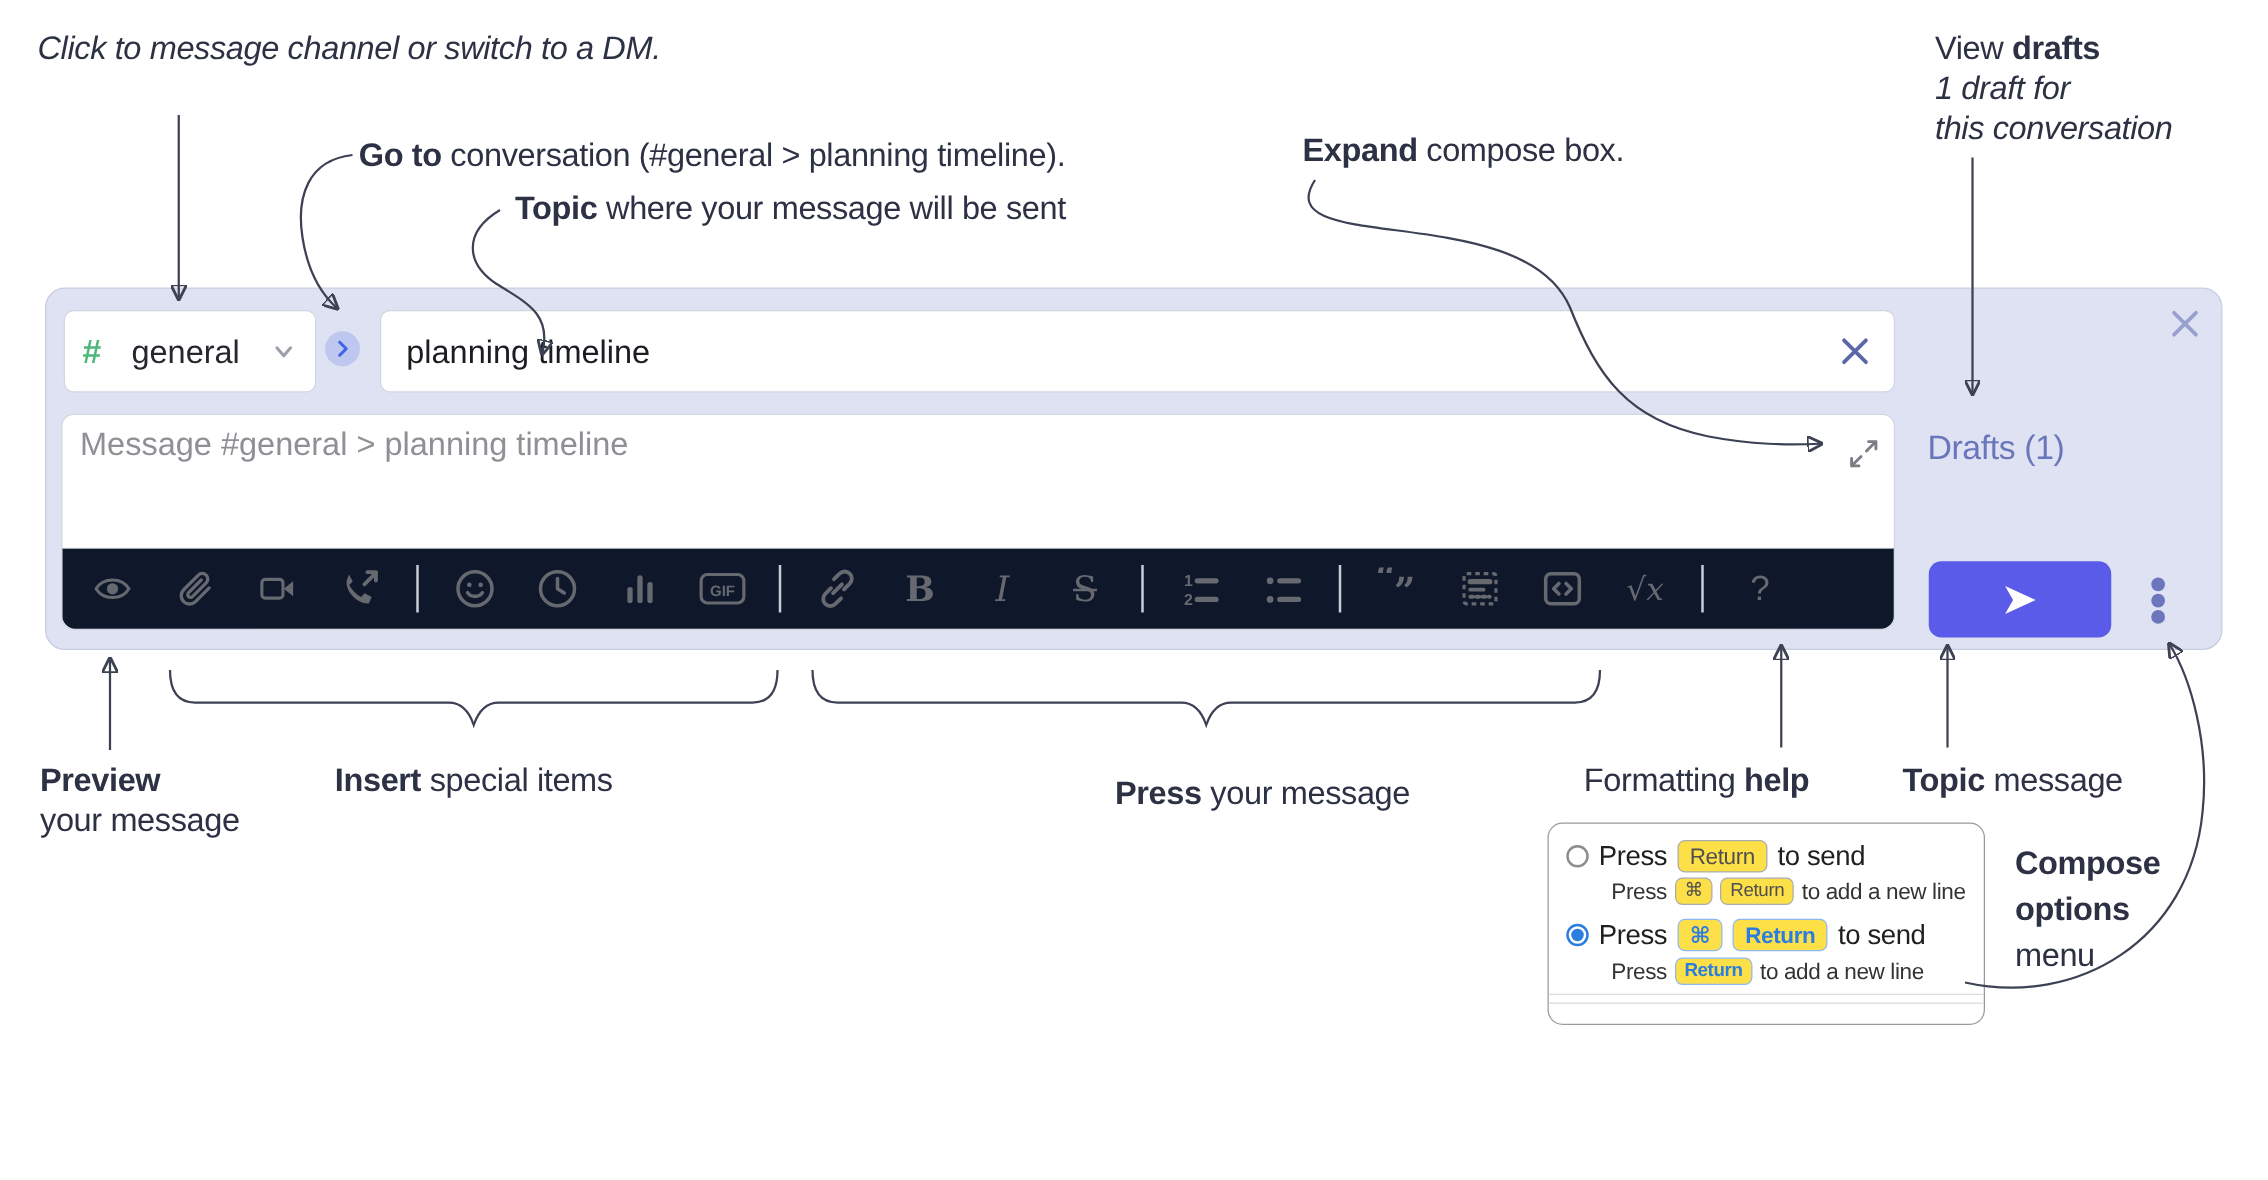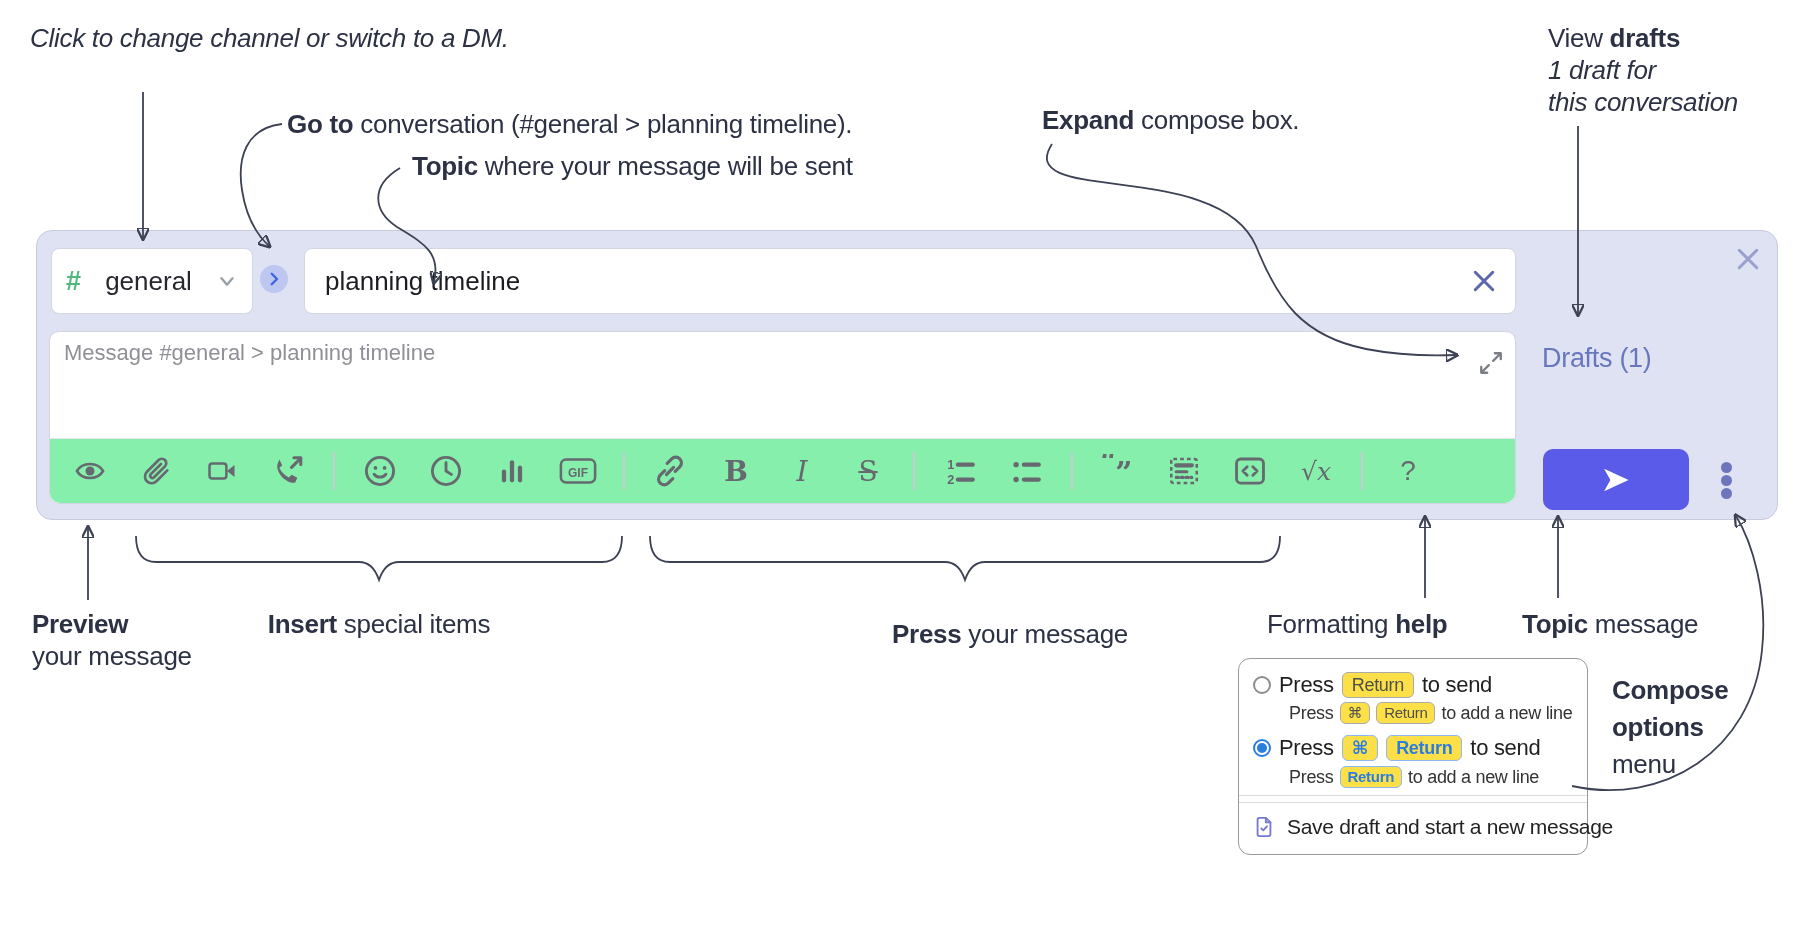--- a/index.html
+++ b/index.html
@@ -22,24 +22,24 @@
   .channel-name{font-size:26px;color:#26282e;flex:1;}
   .goto-btn{position:absolute;left:223px;top:34px;width:28px;height:28px;border:none;border-radius:50%;
             background:#bdc7f0;display:flex;align-items:center;justify-content:center;cursor:pointer;padding:0;}
   .topic-wrap{left:267px;top:17px;width:1212px;height:66px;}
   .topic-input{position:absolute;left:0;top:0;width:100%;height:100%;border:none;outline:none;background:transparent;
                font-family:inherit;font-size:26px;color:#1c1d22;padding:0 60px 0 20px;box-sizing:border-box;border-radius:8px;}
   .clear-x{position:absolute;right:14px;top:16px;width:34px;height:34px;border:none;background:transparent;cursor:pointer;padding:0;}
   .close-x{position:absolute;right:12px;top:12px;width:34px;height:34px;border:none;background:transparent;cursor:pointer;padding:0;}
   .msg-area{left:12px;top:100px;width:1467px;height:173px;border-radius:10px;}
   .msg-input{position:absolute;left:0;top:0;width:100%;height:106px;border:none;outline:none;resize:none;background:transparent;
-             font-family:inherit;font-size:22px;color:#1c1d22;padding:8px 44px 0 14px;box-sizing:border-box;}
+             font-family:inherit;font-size:26px;color:#1c1d22;padding:8px 44px 0 14px;box-sizing:border-box;}
   .msg-input::placeholder{color:#8f9096;opacity:1;}
   .expand-btn{position:absolute;right:8px;top:16px;width:32px;height:32px;border:none;background:transparent;cursor:pointer;padding:0;}
-  .toolbar{position:absolute;left:0;bottom:0;width:100%;height:65px;background:#86efac;border-top:1px solid #e3e5ef;
+  .toolbar{position:absolute;left:0;bottom:0;width:100%;height:65px;background:#0f172a;border-top:1px solid #e3e5ef;
            border-radius:0 0 10px 10px;display:flex;align-items:center;gap:24px;padding-left:19px;box-sizing:border-box;}
   .tool{width:42px;height:44px;border:none;background:transparent;display:flex;align-items:center;justify-content:center;
         cursor:pointer;padding:0;flex:0 0 auto;color:#66696f;}
   .tool svg{display:block;}
   .tglyph{font-size:28px;color:#66696f;}
   .tb{font-weight:700;font-family:"DejaVu Serif",serif;}
   .ti{font-style:italic;font-family:"DejaVu Serif",serif;}
   .ts{font-family:"DejaVu Serif",serif;text-decoration:line-through;}
   .tm{font-family:"DejaVu Serif",serif;font-style:italic;font-size:25px;}
   .tdiv{width:2px;height:38px;background:#c9cbd4;flex:0 0 auto;}
@@ -62,21 +62,21 @@
   .kbd.sm{font-size:15px;line-height:18px;padding:1px 7px;}
   .kbd.blue{border-color:#8db9f0;color:#2b7de0;font-weight:700;}
   .mdivider{height:1px;background:#dcdcdc;margin:6px -14px;}
   .mitem{display:flex;align-items:center;gap:12px;height:35px;cursor:pointer;font-size:21px;color:#222;white-space:nowrap;}
   .mitem svg{flex:0 0 auto;}
 </style>
 </head>
 <body>
 
 <div class="ann" style="left:30px;top:22px">
-  <div class="i">Click to change channel or switch to a DM.</div>
+  <div class="i">Click to message channel or switch to a DM.</div>
 </div>
 
 <div class="ann" style="left:287px;top:108px">
   <b>Go to</b><span> conversation (#general &gt; planning timeline).</span>
 </div>
 
 <div class="ann" style="left:412px;top:150px">
   <b>Topic</b><span> where your message will be sent</span>
 </div>
 
@@ -307,28 +307,20 @@
     <span class="kbd blue">Return</span>
     <span>to send</span>
   </div>
   <div class="msub">
     <span>Press</span>
     <span class="kbd sm blue">Return</span>
     <span>to add a new line</span>
   </div>
   <div class="mdivider"></div>
   <div class="mdivider"></div>
-  <div class="mitem">
-    <svg width="22" height="22" viewBox="0 0 24 24" fill="none" stroke="#7478d2" stroke-width="2" stroke-linecap="round" stroke-linejoin="round">
-      <path d="M5 4 a2 2 0 0 1 2-2 h7 l5 5 v13 a2 2 0 0 1 -2 2 h-10 a2 2 0 0 1 -2-2 z"></path>
-      <path d="M14 2 v5 h5"></path>
-      <path d="M9 13.5 l2.2 2.2 4-4.5"></path>
-    </svg>
-    <span>Save draft and start a new message</span>
-  </div>
 </div>
 
 <svg class="overlay" width="1814" height="944" viewBox="0 0 1814 944">
   <defs>
     <marker id="ah" viewBox="0 0 10 10" refX="8" refY="5" markerWidth="7" markerHeight="7" orient="auto-start-reverse">
       <path d="M0 0 L10 5 L0 10 z" fill="#3c4254" stroke="none"></path>
     </marker>
   </defs>
   <path d="M143 92 V238" marker-end="url(#ah)"></path>
   <path d="M282 124 C 246 128, 237 158, 242 190 C 246 216, 256 234, 269 246" marker-end="url(#ah)"></path>

